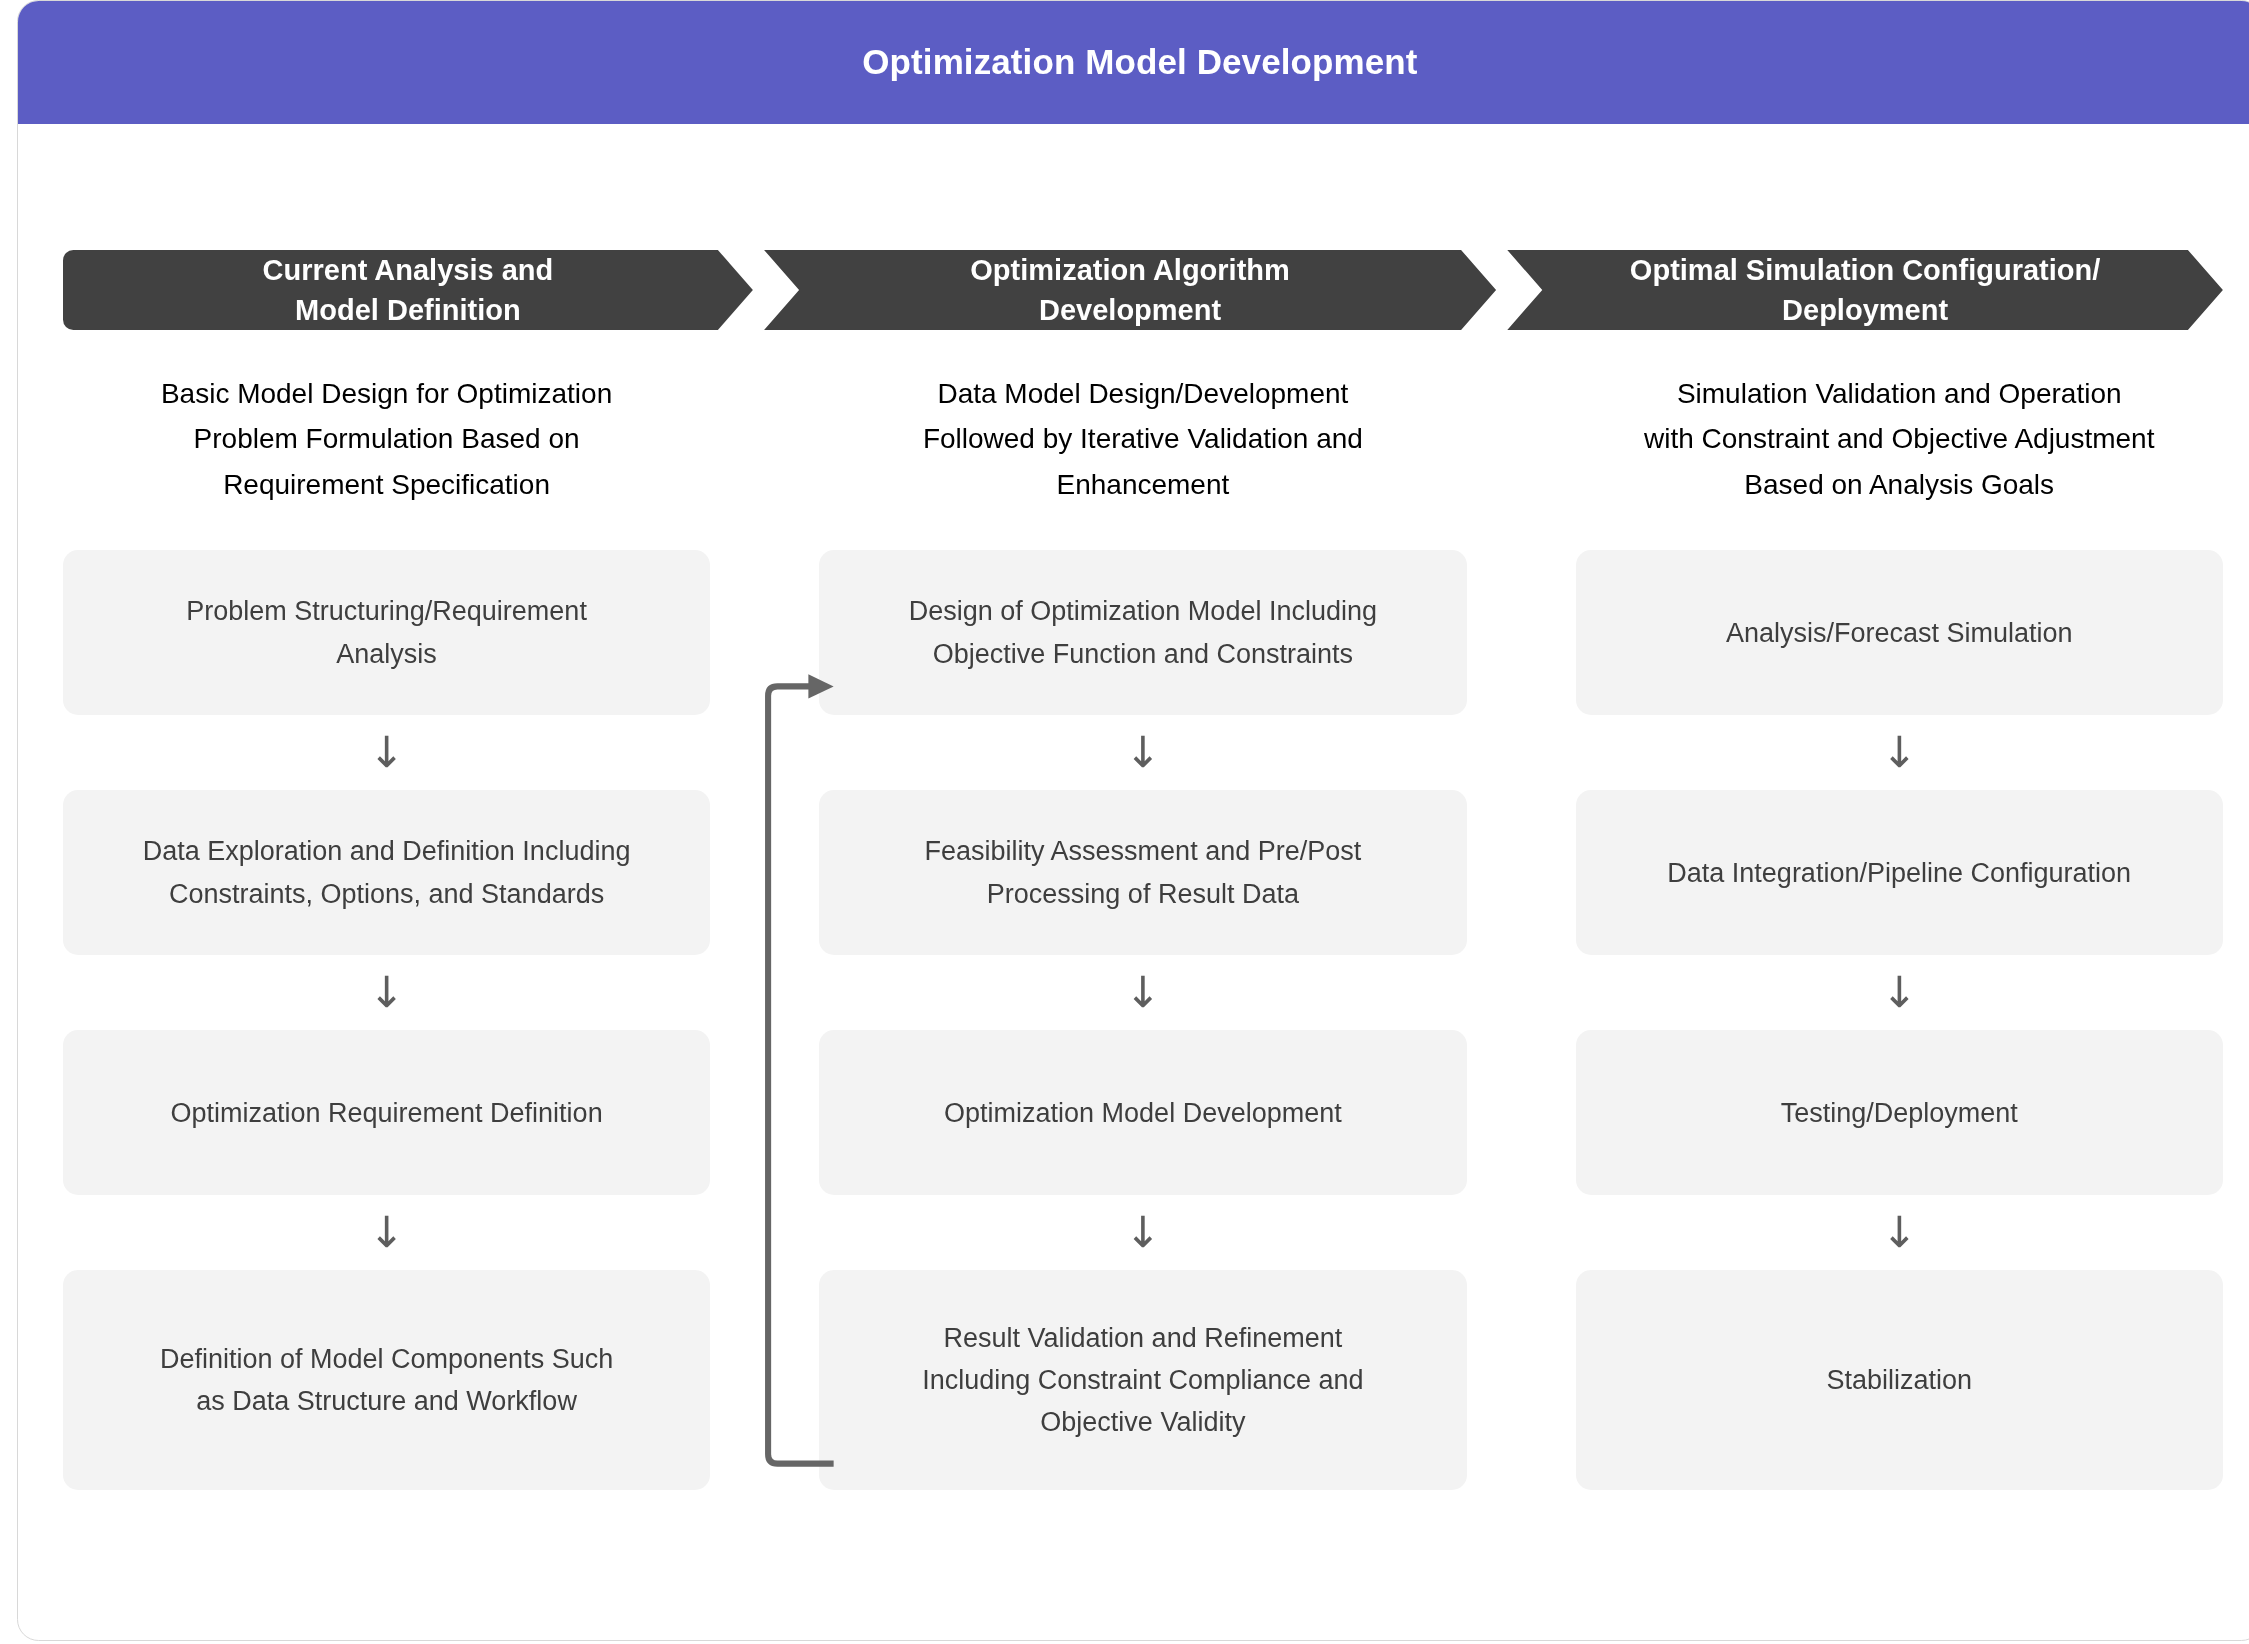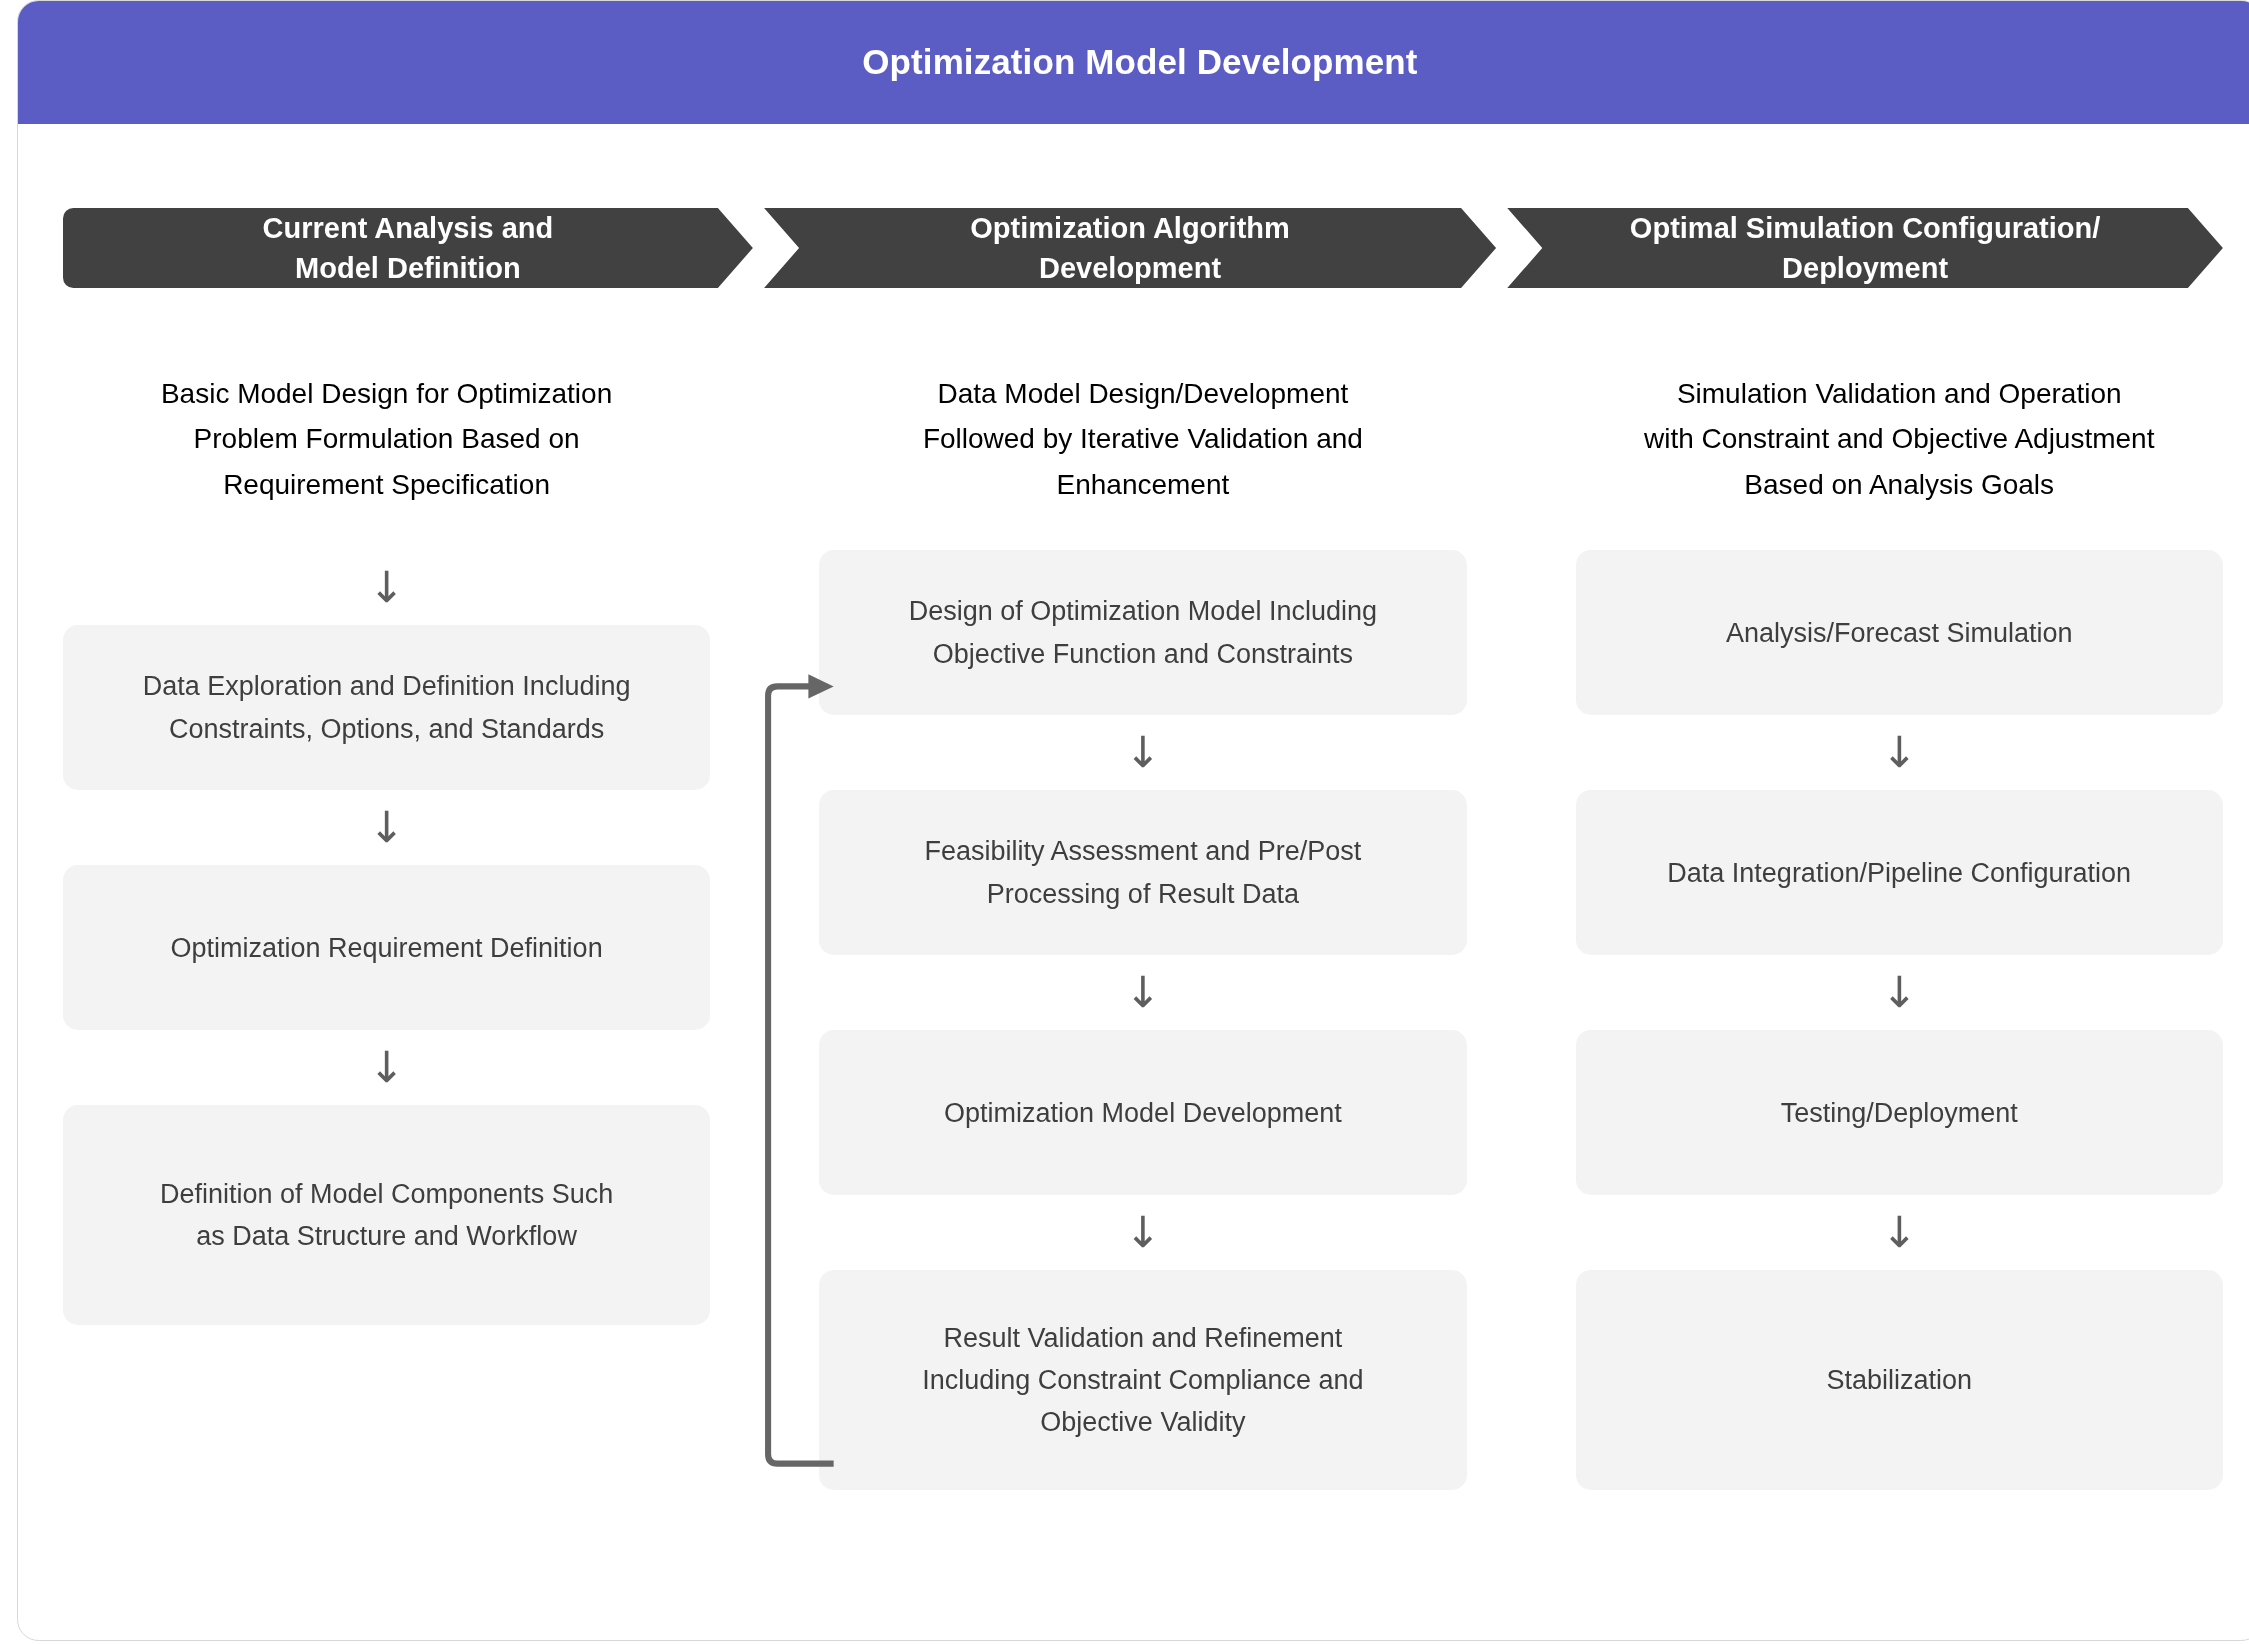--- a/index.html
+++ b/index.html
@@ -55,21 +55,21 @@
   }
 
   
   .chevron-band {
     position: absolute;
     left: 45px;
     top: 165px;
     width: 2160px;
     height: 164px;
     display: flex;
-    align-items: center;
+    align-items: flex-end;
   }
   .chevron {
     position: relative;
     background: #414141;
     color: #ffffff;
     display: flex;
     align-items: center;
     justify-content: center;
     text-align: center;
     font-size: 29px;
@@ -191,20 +191,22 @@
       </div>
     </div>
 
     <div class="columns">
 
       <div class="column">
         <div class="col-desc">Basic Model Design for Optimization
 Problem Formulation Based on
 Requirement Specification</div>
         <div class="steps">
+          <div class="step-box">Problem Structuring/Requirement
+Analysis</div>
           <div class="arrow-gap">
             <span class="arrow-glyph">↓</span>
           </div>
           <div class="step-box">Data Exploration and Definition Including
 Constraints, Options, and Standards</div>
           <div class="arrow-gap">
             <span class="arrow-glyph">↓</span>
           </div>
           <div class="step-box">Optimization Requirement Definition</div>
           <div class="arrow-gap">

